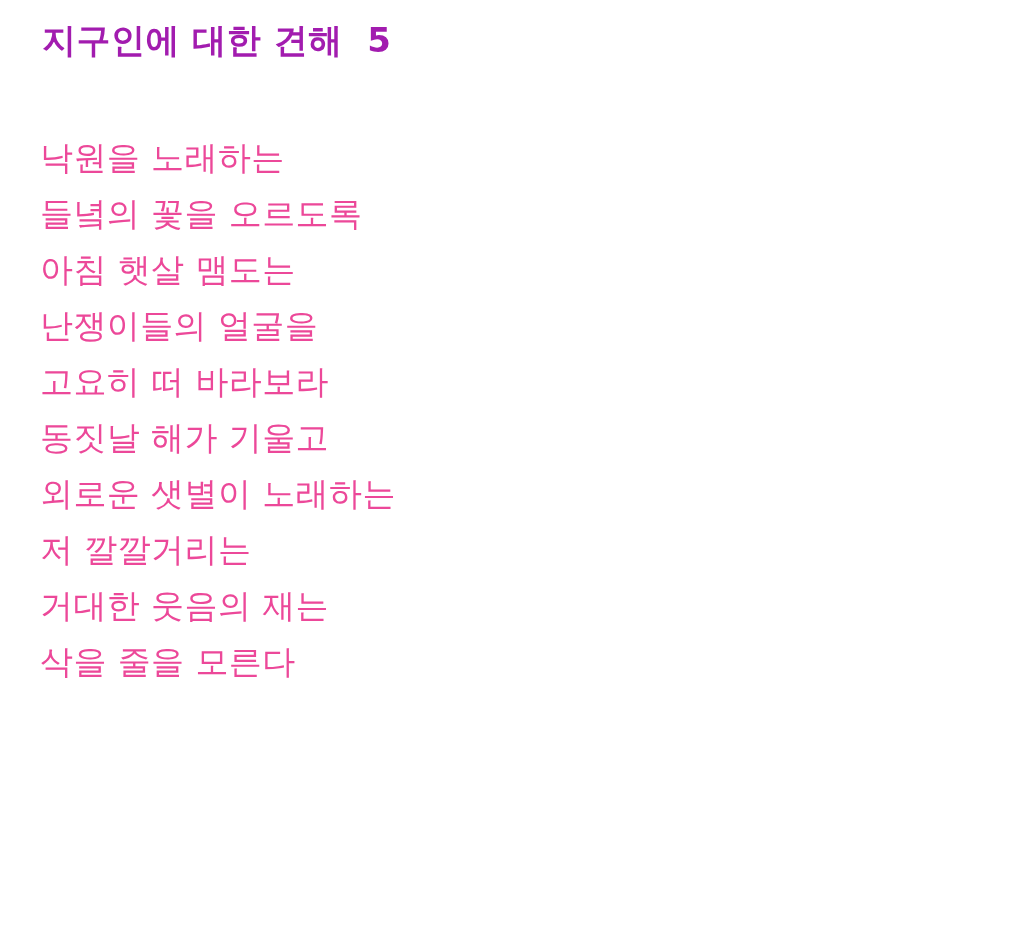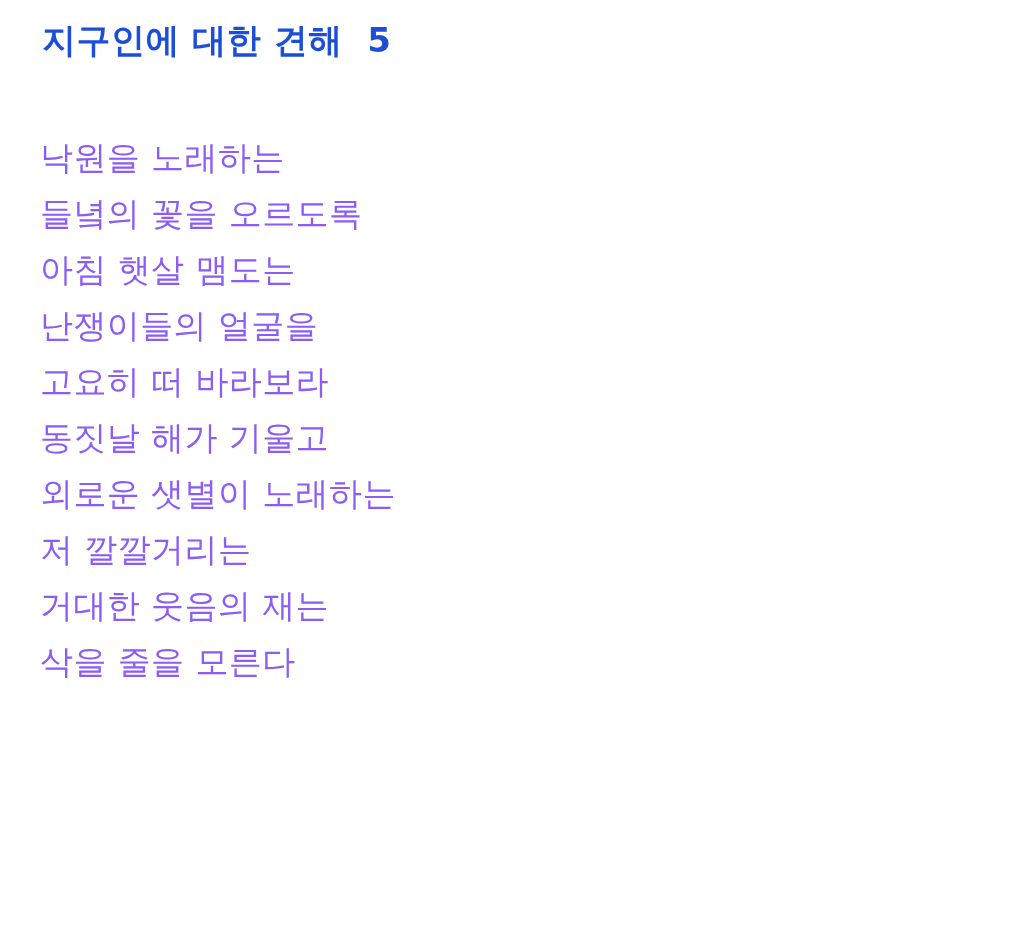--- a/index.html
+++ b/index.html
@@ -19,32 +19,32 @@
     width: 1024px;
     height: 942px;
     box-sizing: border-box;
     padding: 18px 40px 0 40px;
     background: #ffffff;
   }
   .poem-title {
     font-size: 34px;
     line-height: 1.35;
     letter-spacing: 0.5px;
-    color: #1d4ed8;
+    color: #a21caf;
     white-space: pre;
     margin: 0 0 0 2px;
   }
   .poem-body {
     margin-top: 66px;
   }
   .poem-line {
     font-size: 33px;
     line-height: 56px;
     letter-spacing: 0.4px;
-    color: #8b5cf6;
+    color: #ec4899;
     white-space: pre;
     min-height: 56px;
   }
 </style>
 </head>
 <body>
 
 <div class="page">
 
   <h1 class="poem-title">지구인에 대한 견해  5</h1>

